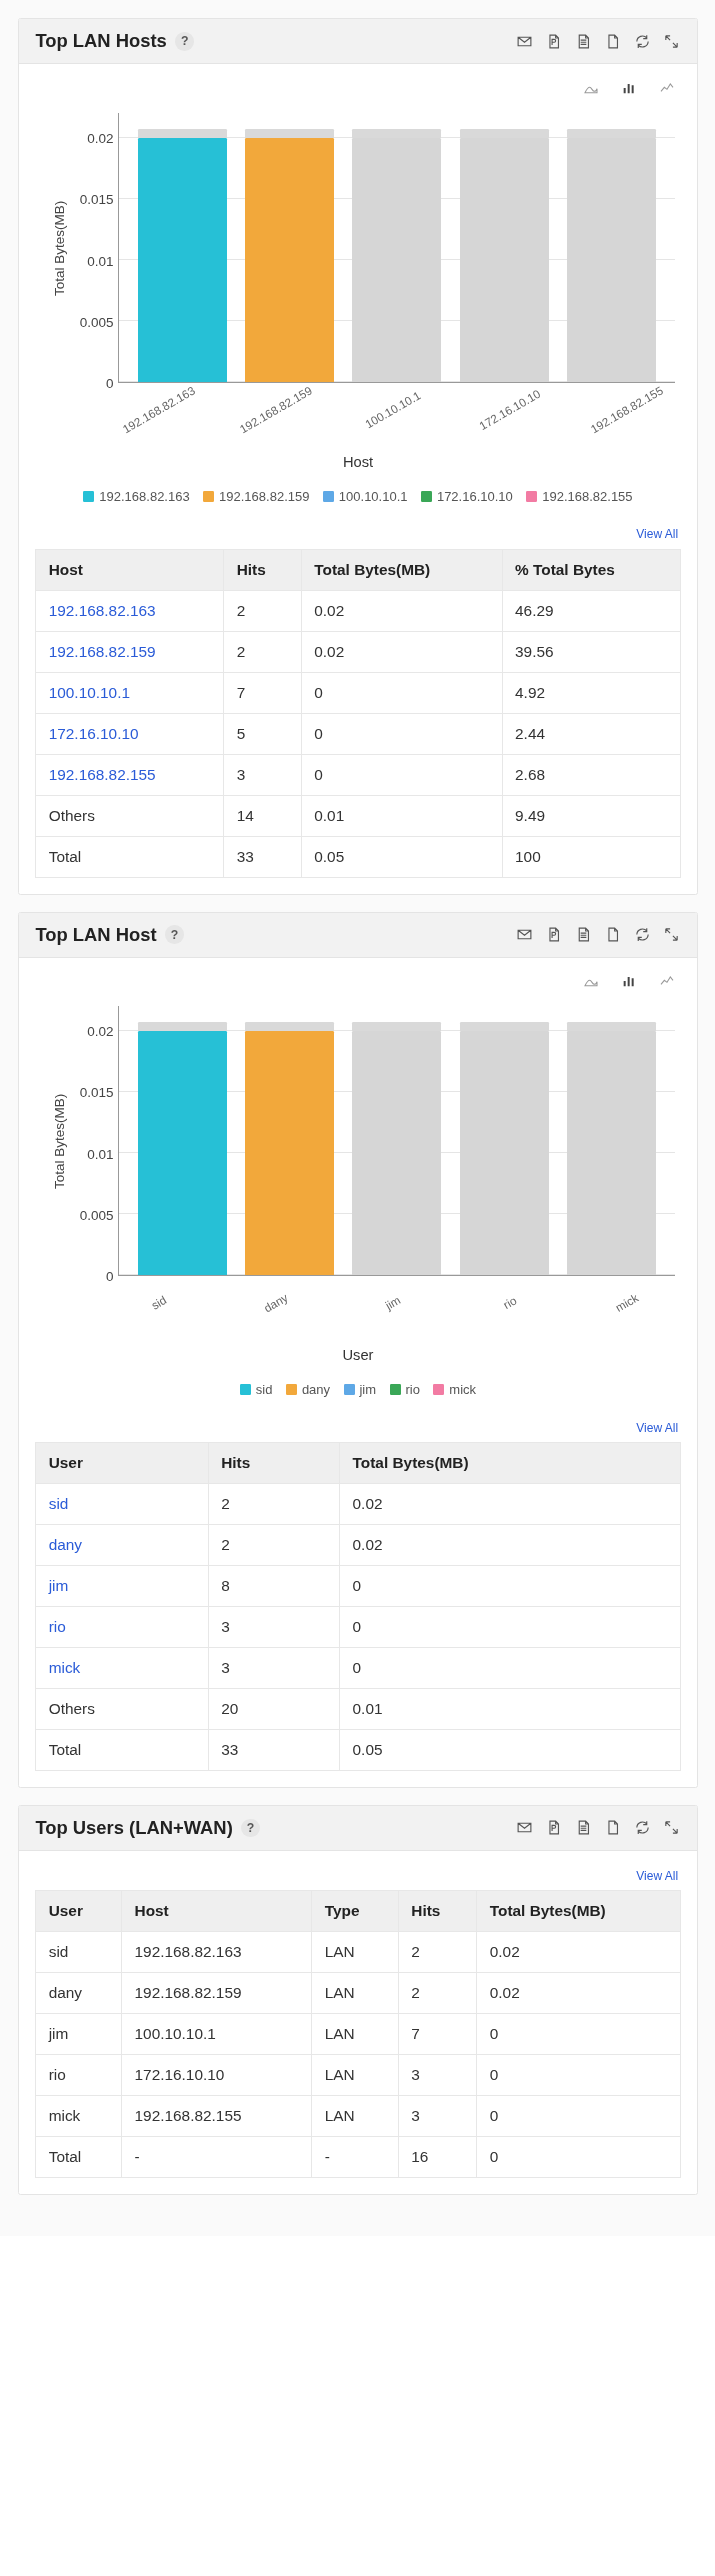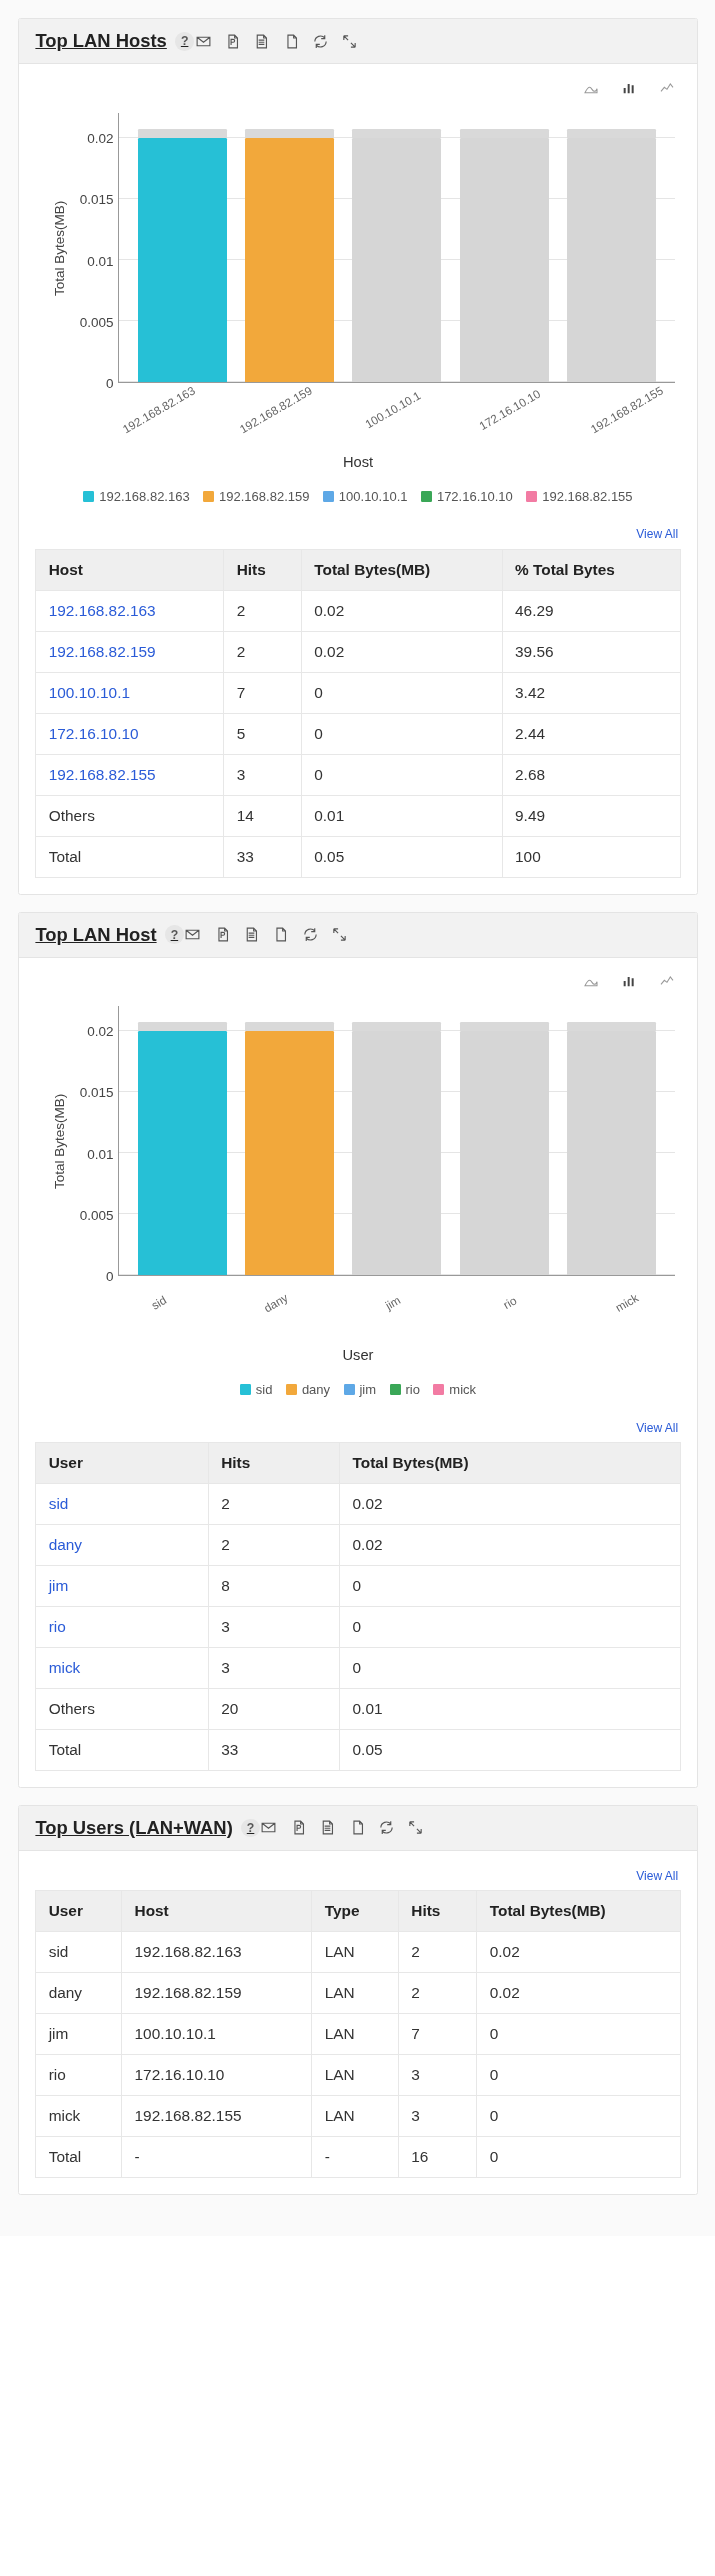--- a/index.html
+++ b/index.html
@@ -52,25 +52,24 @@
   }
   .panel {
     background: var(--card-bg);
     border:0.6px solid var(--panel-border);
     border-radius:2.5px;
     margin-bottom: var(--panel-gap);
   }
   .panel-header {
     display:flex;
     align-items:center;
-    justify-content:flex-start;
+    justify-content:space-between;
     background: var(--header-bg);
     padding:11px 16px;
     border-bottom:0.6px solid var(--panel-border);
-    text-decoration:underline;
   }
   .panel-title-wrap {
     display:flex;
     align-items:center;
     gap:8.6px;
   }
   .panel-title {
     font-size:18.4px;
     font-weight:700;
   }
@@ -397,21 +396,21 @@
               <tr>
                 <td class="link">192.168.82.159</td>
                 <td>2</td>
                 <td>0.02</td>
                 <td>39.56</td>
               </tr>
               <tr>
                 <td class="link">100.10.10.1</td>
                 <td>7</td>
                 <td>0</td>
-                <td>3.42</td>
+                <td>4.92</td>
               </tr>
               <tr>
                 <td class="link">172.16.10.10</td>
                 <td>5</td>
                 <td>0</td>
                 <td>2.44</td>
               </tr>
               <tr>
                 <td class="link">192.168.82.155</td>
                 <td>3</td>

